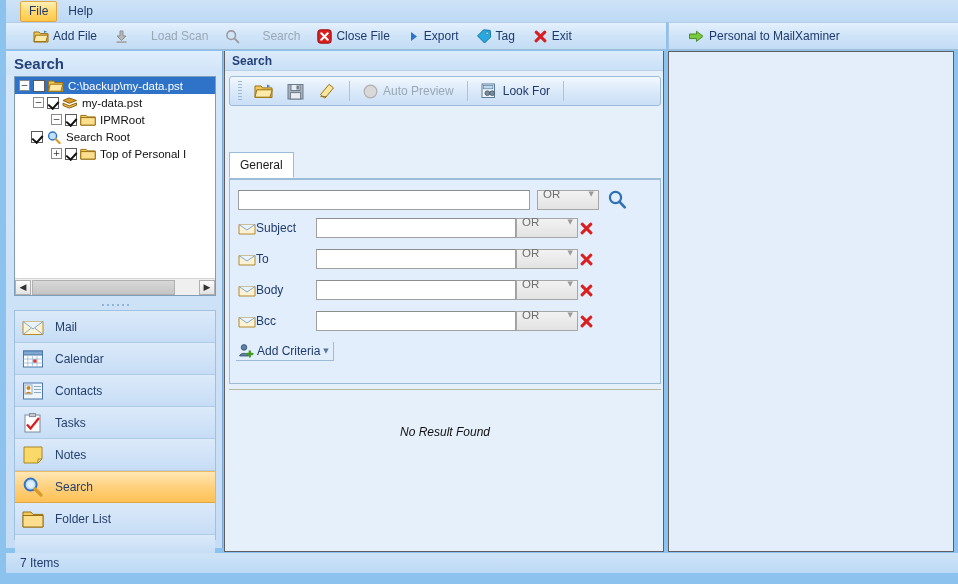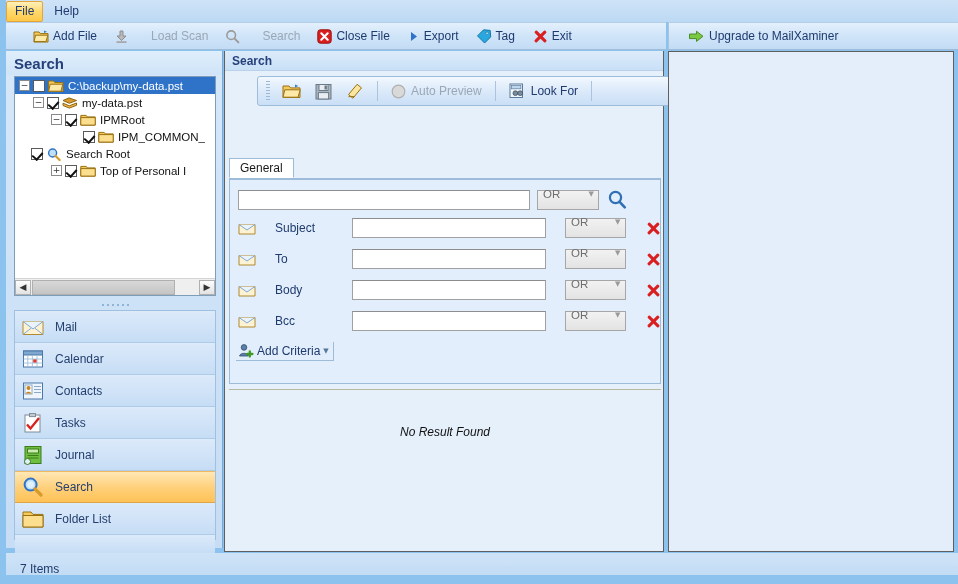--- a/index.html
+++ b/index.html
@@ -11,21 +11,21 @@
     background: #8cc2ee;
   }
   .app {
     position:absolute; left:0; top:0; width:958px; height:584px;
     background:#8cc2ee;
   }
   
   .menubar {
     position:absolute; left:6px; top:0px; width:952px; height:22px;
     background:linear-gradient(to bottom,#cfe3f7 0%,#bcd9f4 100%);
-    display:flex; align-items:center; gap:2px;
+    display:flex; align-items:center; padding-left:14px; gap:2px;
   }
   .menu-item {
     font-size:12px; color:#1f3a6e; padding:2px 8px 3px 8px; line-height:14px;
     border:1px solid transparent; border-radius:2px;
   }
   .menu-item.active {
     background:linear-gradient(to bottom,#fff0bb 0%,#ffd86b 50%,#ffc94a 100%);
     border:1px solid #e2a53d;
   }
   
@@ -126,45 +126,45 @@
   .cp-title {
     height:20px; background:linear-gradient(to bottom,#dcebfa 0%,#c9e0f7 100%);
     display:flex; align-items:center; padding-left:7px;
     font-size:12px; font-weight:bold; color:#26417a;
     border-bottom:1px solid #b9d2ea;
   }
   .cp-toolbar {
     position:absolute; left:4px; top:25px; width:432px; height:30px;
     background:linear-gradient(to bottom,#f2f8fe 0%,#dceafa 48%,#cadff6 100%);
     border:1px solid #9dbcd9; border-radius:3px;
-    display:flex; align-items:center; padding-left:8px; gap:4px;margin-left:28px;
+    display:flex; align-items:center; padding-left:8px; gap:4px;
   }
   .cp-tb-btn {
     display:flex; align-items:center; gap:5px; height:24px; padding:0 5px;
     font-size:12px; color:#1f3a6e; white-space:nowrap;
   }
   .cp-tb-btn.disabled { color:#9aa7b5; }
   .vsep { width:1px; height:20px; background:#a9c4de; margin:0 4px; }
   .gripper { width:4px; height:20px; margin-right:3px;
     background-image:repeating-linear-gradient(to bottom,#9bb9d6 0 1px,transparent 1px 3px); }
   .tabstrip {
     position:absolute; left:4px; top:108px; width:432px; height:20px;
     border-bottom:1px solid #9dbcd9; display:flex; align-items:flex-end;
   }
   .tab {
-    height:20px; padding:0 10px; display:flex; align-items:center; font-size:12px;
+    height:26px; padding:0 10px; display:flex; align-items:center; font-size:12px;
     color:#1a1a1a; background:#ffffff;
     border:1px solid #9dbcd9; border-bottom:1px solid #ffffff;
   }
   .criteria-box {
     position:absolute; left:4px; top:128px; width:432px; height:205px;
     background:#e2eefb; border:1px solid #9dbcd9;
   }
   .row-main { display:flex; align-items:center; padding:9px 0 0 8px; gap:7px; }
-  .crit-row { display:flex; align-items:center; padding:3px 0 0 8px; gap:19px; height:31px; }
+  .crit-row { display:flex; align-items:center; padding:3px 0 0 8px; gap:0; height:31px; }
   .crit-ico { width:18px; height:14px; flex:0 0 auto; }
   .crit-label { width:60px; font-size:12px; color:#1f3a6e; }
   .txtin {
     height:20px; background:#fff; border:1px solid #a0a0a0; border-top-color:#8d8d8d;
   }
   .txtin.wide { width:292px; }
   .txtin.narrow { width:200px; }
   .combo {
     width:62px; height:20px; background:linear-gradient(to bottom,#f2f2f2,#e3e3e3);
     border:1px solid #a6a6a6; display:flex; align-items:center; justify-content:space-between;
@@ -192,21 +192,21 @@
   .noresult {
     text-align:center; margin-top:35px; font-style:italic; font-size:12px; color:#111;
   }
   
   .rightpane {
     position:absolute; left:668px; top:51px; width:286px; height:501px;
     background:#e4eefb; border:1px solid #5f5f5f;
   }
   
   .statusbar {
-    position:absolute; left:6px; top:553px; width:952px; height:32px;
+    position:absolute; left:6px; top:553px; width:952px; height:20px;
     background:linear-gradient(to bottom,#cfe3f7 0%,#bcd9f4 100%);
     display:flex; align-items:center; padding-left:14px;
     font-size:12px; color:#1f3a6e;text-align:center;
   }
   .edge-l { position:absolute; left:0; top:0; width:6px; height:584px; background:#8cc2ee; }
   .edge-b { position:absolute; left:0; top:575px; width:958px; height:9px; background:#8cc2ee; }
 </style>
 </head>
 <body>
 
@@ -273,21 +273,21 @@
       <span class="xmark"></span>
       <span>Exit</span>
     </div>
   </div>
 
   <div class="upgrade-bar">
     <div class="tb-btn">
       <svg width="17" height="15" viewBox="0 0 17 15">
         <path d="M1.5 5h7V2.2L15 7.3l-6.5 5.1V9.6h-7z" fill="#7ac943" stroke="#4e8c26" stroke-width="1"></path>
       </svg>
-      <span>Upgrade to MailXaminer</span>
+      <span>Personal to MailXaminer</span>
     </div>
   </div>
 
   <div class="leftpane">
     <div class="pane-title">Search</div>
 
     <div class="tree-box">
       <div class="tree-scroll">
 
         <div class="tnode sel" style="padding-left:4px;">
@@ -313,29 +313,20 @@
         <div class="tnode" style="padding-left:36px;">
           <span class="expander">−</span>
           <span class="cbox checked"></span>
           <svg class="ticon" viewBox="0 0 16 14">
             <path d="M0.8 2.4h5.4l1.2 1.5h7.8v8.2H0.8z" fill="#f6c95b" stroke="#9a7112"></path>
             <path d="M0.8 4.6h14.4v7.5H0.8z" fill="#fbdf8e" stroke="#9a7112"></path>
           </svg>
           <span>IPMRoot</span>
         </div>
 
-        <div class="tnode" style="padding-left:54px;">
-          <span class="expander none"></span>
-          <span class="cbox checked"></span>
-          <svg class="ticon" viewBox="0 0 16 14">
-            <path d="M0.8 2.4h5.4l1.2 1.5h7.8v8.2H0.8z" fill="#f6c95b" stroke="#9a7112"></path>
-            <path d="M0.8 4.6h14.4v7.5H0.8z" fill="#fbdf8e" stroke="#9a7112"></path>
-          </svg>
-          <span>IPM_COMMON_</span>
-        </div>
 
         <div class="tnode" style="">
           <span class="expander none"></span>
           <span class="cbox checked"></span>
           <svg class="ticon" viewBox="0 0 16 14">
             <circle cx="6.6" cy="6" r="4" fill="#bfe0f5" stroke="#2f73c8" stroke-width="1.4"></circle>
             <path d="M9.6 9l4 4" stroke="#d79a2b" stroke-width="2.2" stroke-linecap="round"></path>
           </svg>
           <span>Search Root</span>
         </div>
@@ -402,30 +393,28 @@
 
       <div class="navitem">
         <svg class="nav-ico" viewBox="0 0 24 22">
           <rect x="4" y="3" width="15" height="17" fill="#fff" stroke="#7d8b99"></rect>
           <rect x="8.5" y="1.6" width="6" height="3" fill="#c9ccd0" stroke="#7d8b99"></rect>
           <path d="M6 12.5l3.5 4L18 6" stroke="#d91f1f" stroke-width="2.3" fill="none"></path>
         </svg>
         <span>Tasks</span>
       </div>
 
-
       <div class="navitem">
         <svg class="nav-ico" viewBox="0 0 24 22">
-          <rect x="4" y="2.5" width="16" height="17" fill="#6fbf3e" stroke="#3d7a1f"></rect>
-          <rect x="6.5" y="5" width="11" height="4" fill="#c9ebb0" stroke="#3d7a1f"></rect>
-          <path d="M6.5 11.5h11M6.5 14h11" stroke="#3d7a1f"></path>
-          <circle cx="6.5" cy="17.5" r="3" fill="#dff0fa" stroke="#3d7a1f"></circle>
-        </svg>
-        <span>Journal</span>
-      </div>
+          <path d="M3 3h18v12l-4 4H3z" fill="#fbd968" stroke="#a8852a"></path>
+          <path d="M17 19v-4h4z" fill="#f3e2a6" stroke="#a8852a"></path>
+        </svg>
+        <span>Notes</span>
+      </div>
+
 
       <div class="navitem sel">
         <svg class="nav-ico" viewBox="0 0 24 22">
           <circle cx="9.6" cy="8.6" r="6" fill="#bfe0f5" stroke="#2f73c8" stroke-width="2"></circle>
           <circle cx="9.6" cy="8.6" r="3.4" fill="#e8f5fd" opacity="0.8"></circle>
           <path d="M14 13l6 6" stroke="#d79a2b" stroke-width="3.2" stroke-linecap="round"></path>
         </svg>
         <span>Search</span>
       </div>
 

